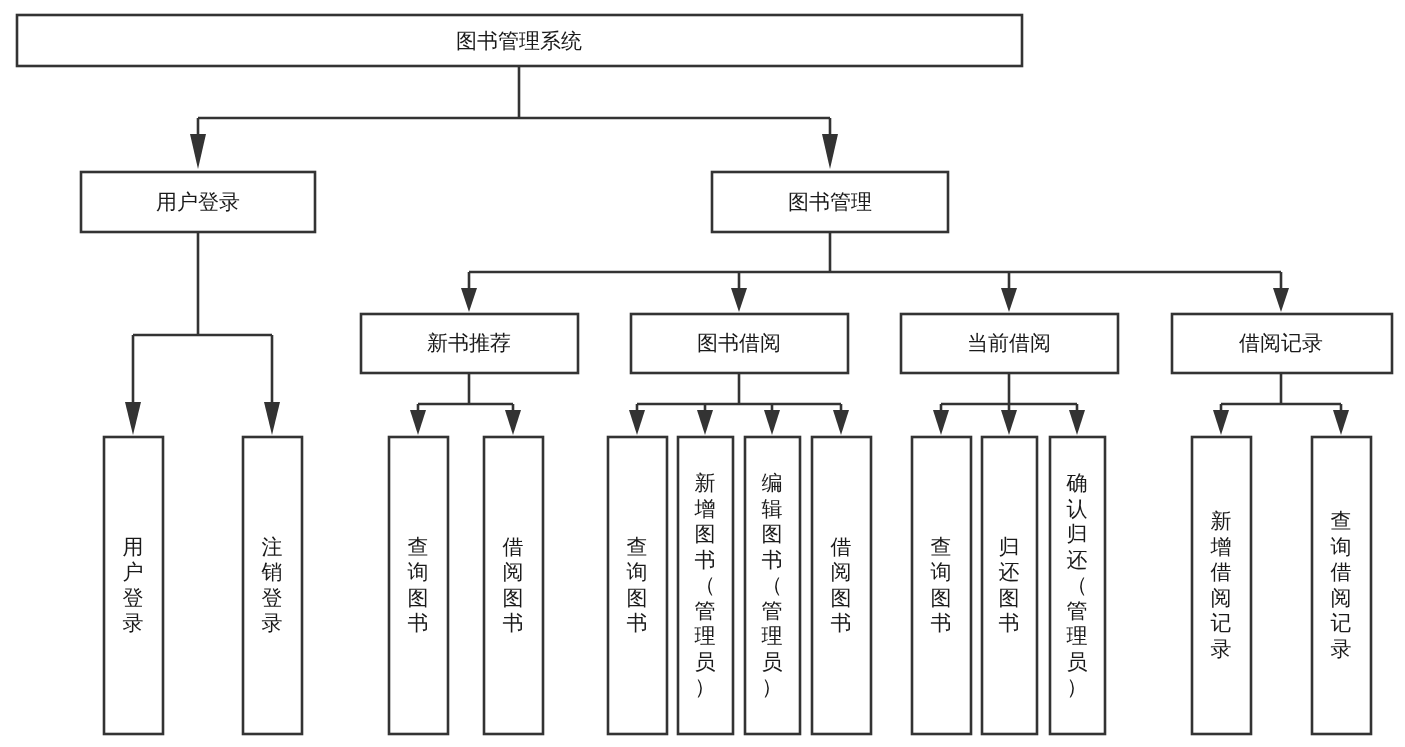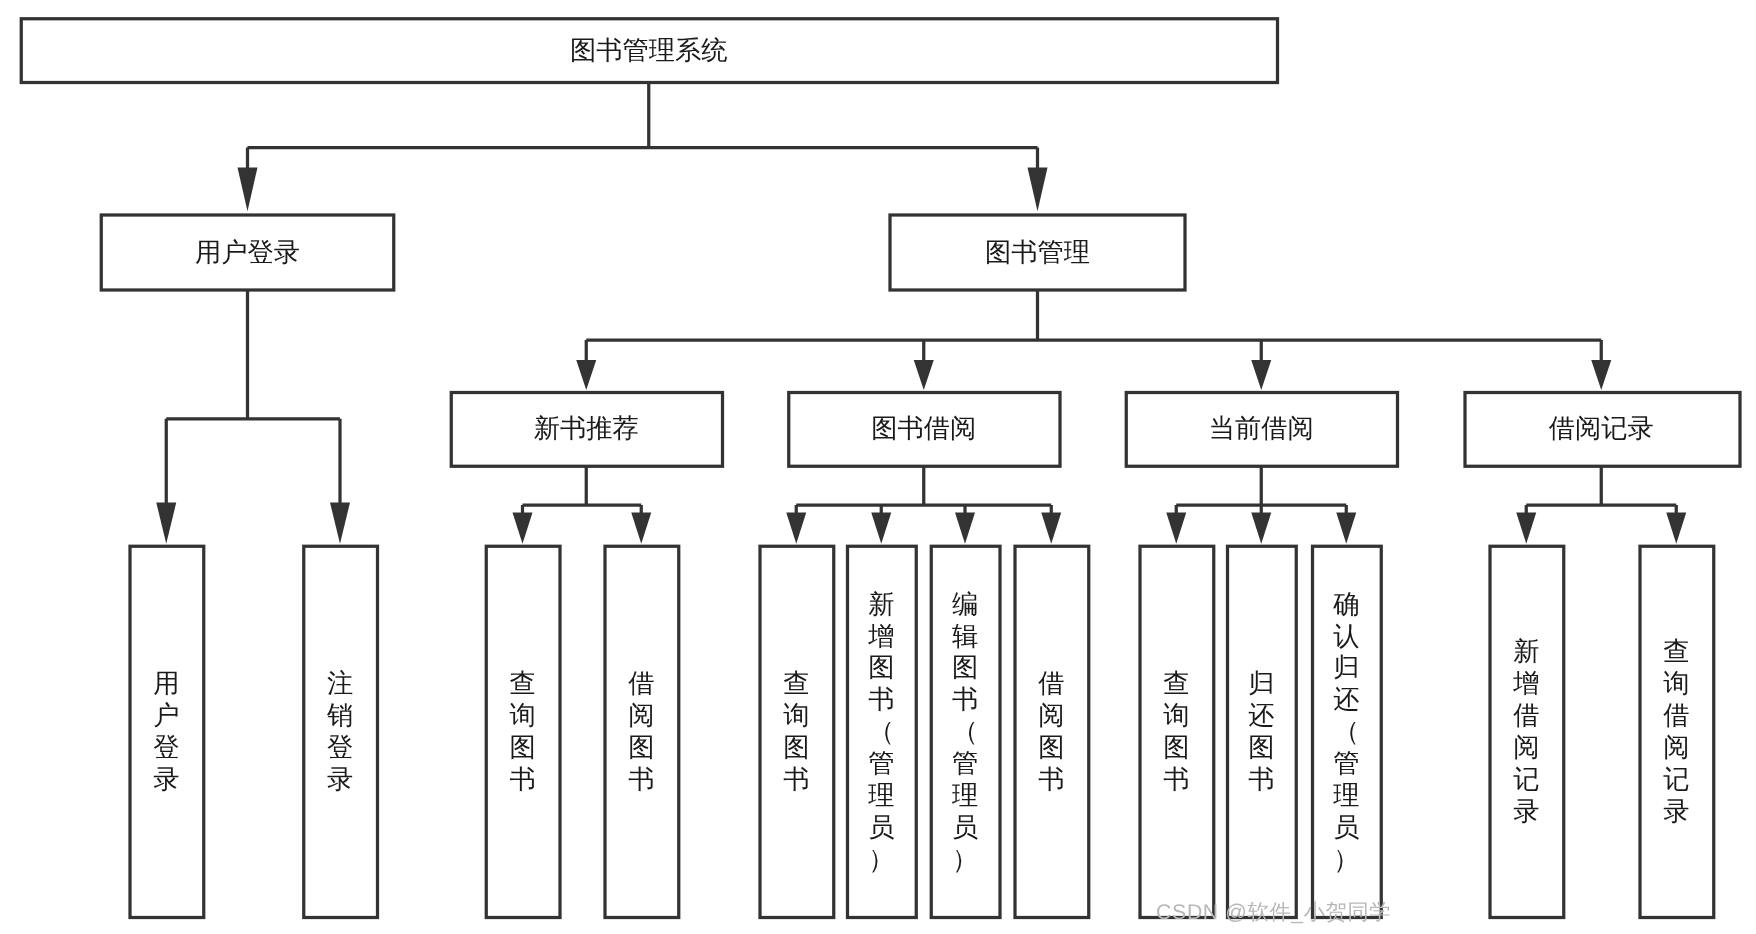--- a/index.html
+++ b/index.html
@@ -214,14 +214,13 @@
       <rect class="node-box" x="1192" y="437" width="59" height="297"></rect>
       <text class="node-label-vertical" x="1221" y="585"><tspan x="1221" y="528.39">新</tspan><tspan x="1221" y="553.89">增</tspan><tspan x="1221" y="579.39">借</tspan><tspan x="1221" y="604.89">阅</tspan><tspan x="1221" y="630.39">记</tspan><tspan x="1221" y="655.89">录</tspan></text>
     </g>
     <g>
       <rect class="node-box" x="1312" y="437" width="59" height="297"></rect>
       <text class="node-label-vertical" x="1341" y="585"><tspan x="1341" y="528.39">查</tspan><tspan x="1341" y="553.89">询</tspan><tspan x="1341" y="579.39">借</tspan><tspan x="1341" y="604.89">阅</tspan><tspan x="1341" y="630.39">记</tspan><tspan x="1341" y="655.89">录</tspan></text>
     </g>
 
   </svg>
 
-  <div class="watermark">CSDN @软件_小贺同学</div>
 </div>
 
 </body></html>

